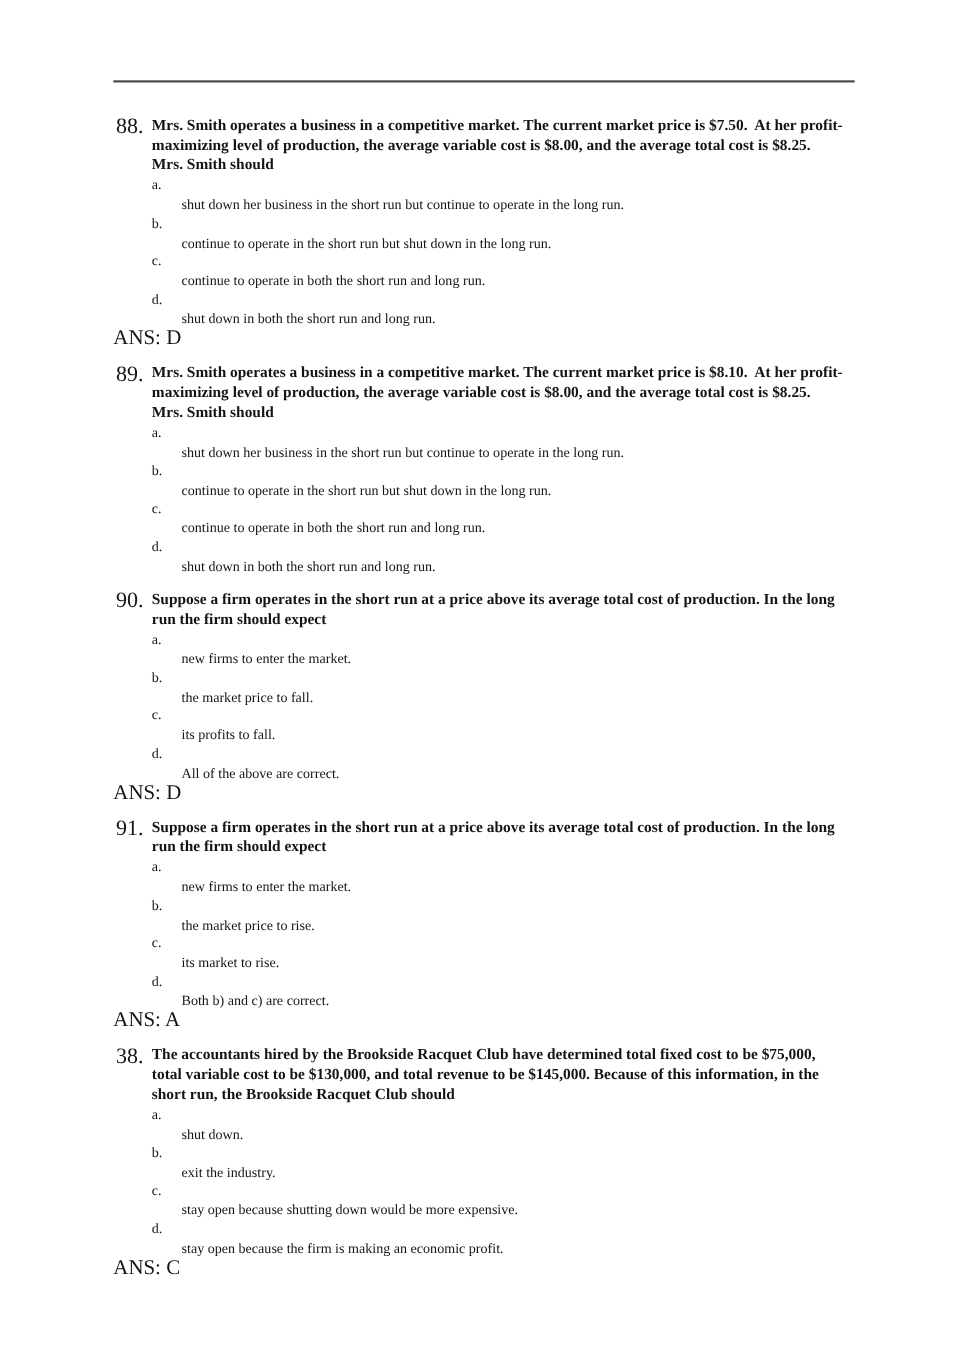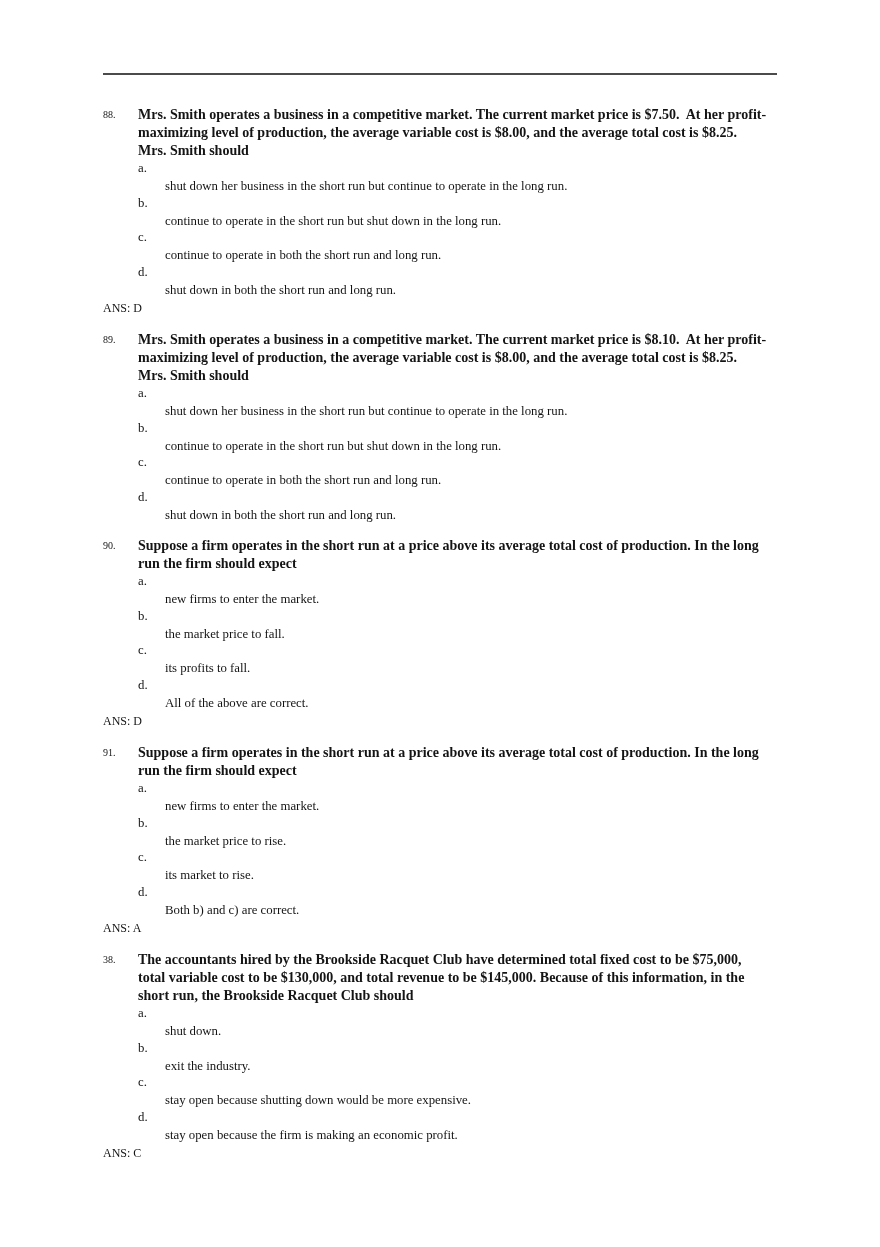--- a/index.html
+++ b/index.html
@@ -24,42 +24,42 @@
     position: absolute;
     left: 103px;
     top: 106px;
     width: 672px;
   }
   .question { margin-bottom: 14px; }
   .q-head { display: flex; }
   .q-num {
     flex: 0 0 30px;
     width: 30px;
-    text-align: left;
-    font-size: 10px;
+    text-align: center;
+    font-size: 20px;
     line-height: 18px;
   }
   .q-text {
     margin-left: 5px;
     width: 630px;
     font-size: 14px;
     line-height: 18px;
     white-space: pre-wrap;
     font-weight: bold;
   }
   .options { padding-left: 35px; }
   .option {
     display: flex;
     font-size: 12.8px;
     line-height: 16.5px;
   }
   .opt-letter { flex: 0 0 27px; }
   .opt-text { flex: 1; white-space: pre-wrap; margin-top: 18px; }
   .answer {
-    font-size: 12px;
+    font-size: 19px;
     line-height: 18px;
     margin-top: 1px;
   }
 </style>
 </head>
 <body>
 
 <div class="page-rule"></div>
 
 <div class="content">

